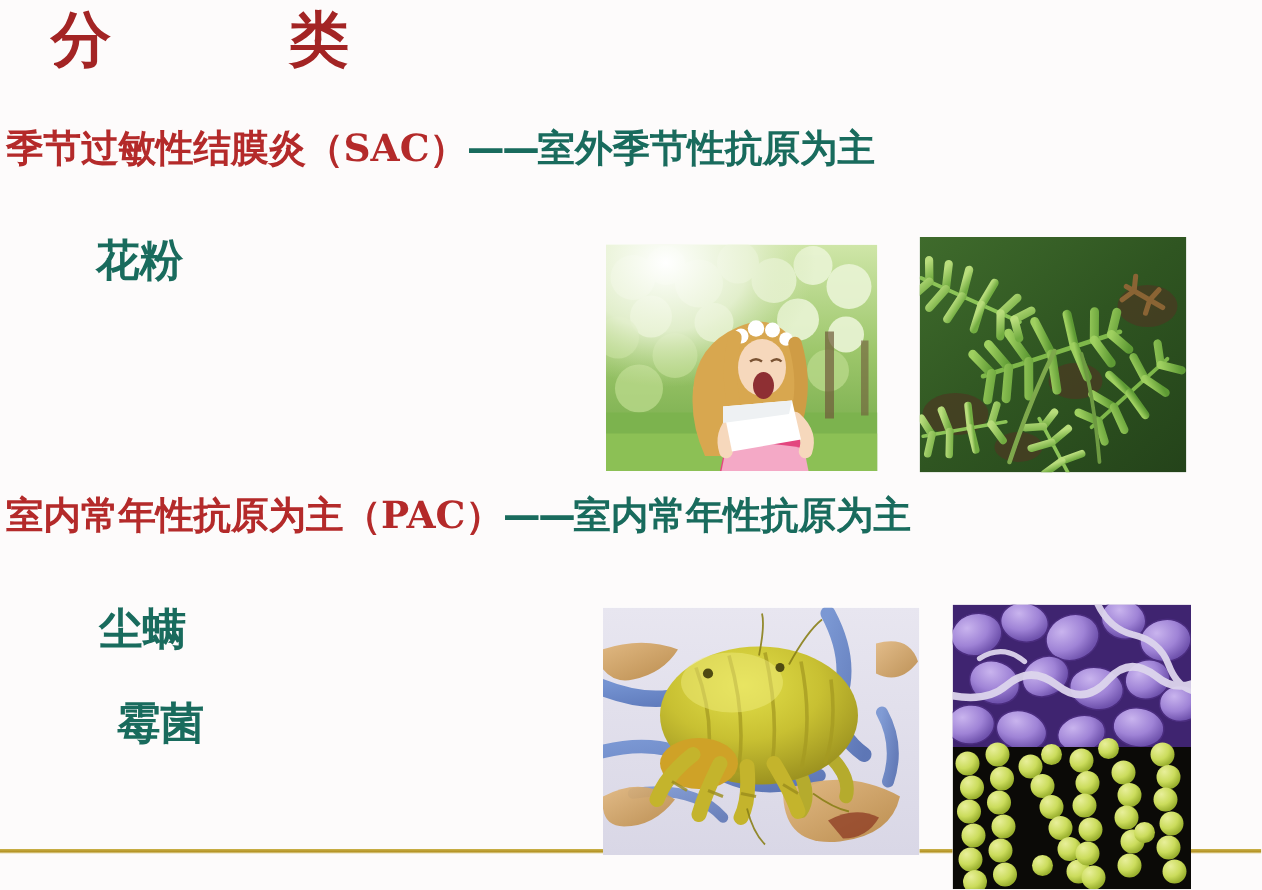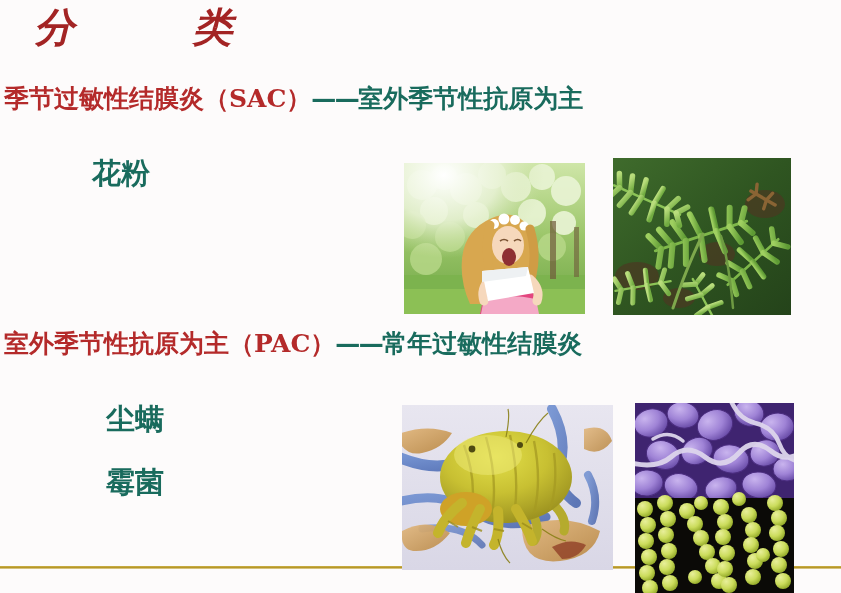--- a/index.html
+++ b/index.html
@@ -26,21 +26,20 @@
   .slide-title {
     position: absolute;
     left: 34px;
     top: 4px;
     font-size: 40px;
     font-weight: bold;
     color: #a32424;
     letter-spacing: 0.02em;
     white-space: pre;
     line-height: 1.15;
-    font-style: italic;
   }
 
   
   .heading-row {
     position: absolute;
     white-space: nowrap;
     font-size: 25px;
     font-weight: bold;
     line-height: 1.1;
     text-align: right;
@@ -66,25 +65,24 @@
 
   
   .sub-item {
     position: absolute;
     color: #196b5d;
     font-size: 29px;
     font-weight: bold;
     white-space: nowrap;
     line-height: 1.1;
     font-family: "DejaVu Sans", "Liberation Sans", sans-serif;
-    margin-left: 28px;
   }
   #sub-pollen      { left: 64px; top: 158px; }
   #sub-grass       { left: 64px; top: 238px; }
-  #sub-mite        { left: 78px; top: 404px; }
+  #sub-mite        { left: 66px; top: 404px; }
   #sub-mold        { left: 78px; top: 467px; }
   #sub-dander      { left: 78px; top: 531px; }
 
   
   .gold-rule {
     position: absolute;
     left: 0;
     top: 566px;
     width: 841px;
     height: 3px;
@@ -113,21 +111,21 @@
 
   <div class="slide-title">分        类</div>
 
   <div class="heading-row" id="sac-row">
     <span class="heading-red">季节过敏性结膜炎（SAC）</span><span class="em-dash">——</span><span class="heading-teal">室外季节性抗原为主</span>
   </div>
 
   <div class="sub-item" id="sub-pollen">花粉</div>
 
   <div class="heading-row" id="pac-row">
-    <span class="heading-red">室外季节性抗原为主（PAC）</span><span class="em-dash">——</span><span class="heading-teal">常年过敏性结膜炎</span>
+    <span class="heading-red">室内常年性抗原为主（PAC）</span><span class="em-dash">——</span><span class="heading-teal">室内常年性抗原为主</span>
   </div>
 
   <div class="sub-item" id="sub-mite">尘螨</div>
   <div class="sub-item" id="sub-mold">霉菌</div>
 
   <div class="gold-rule"></div>
 
   <div class="photo z-photos" id="photo-sneezing-girl">
     <svg viewBox="0 0 181 151" preserveAspectRatio="none">
       <defs>

